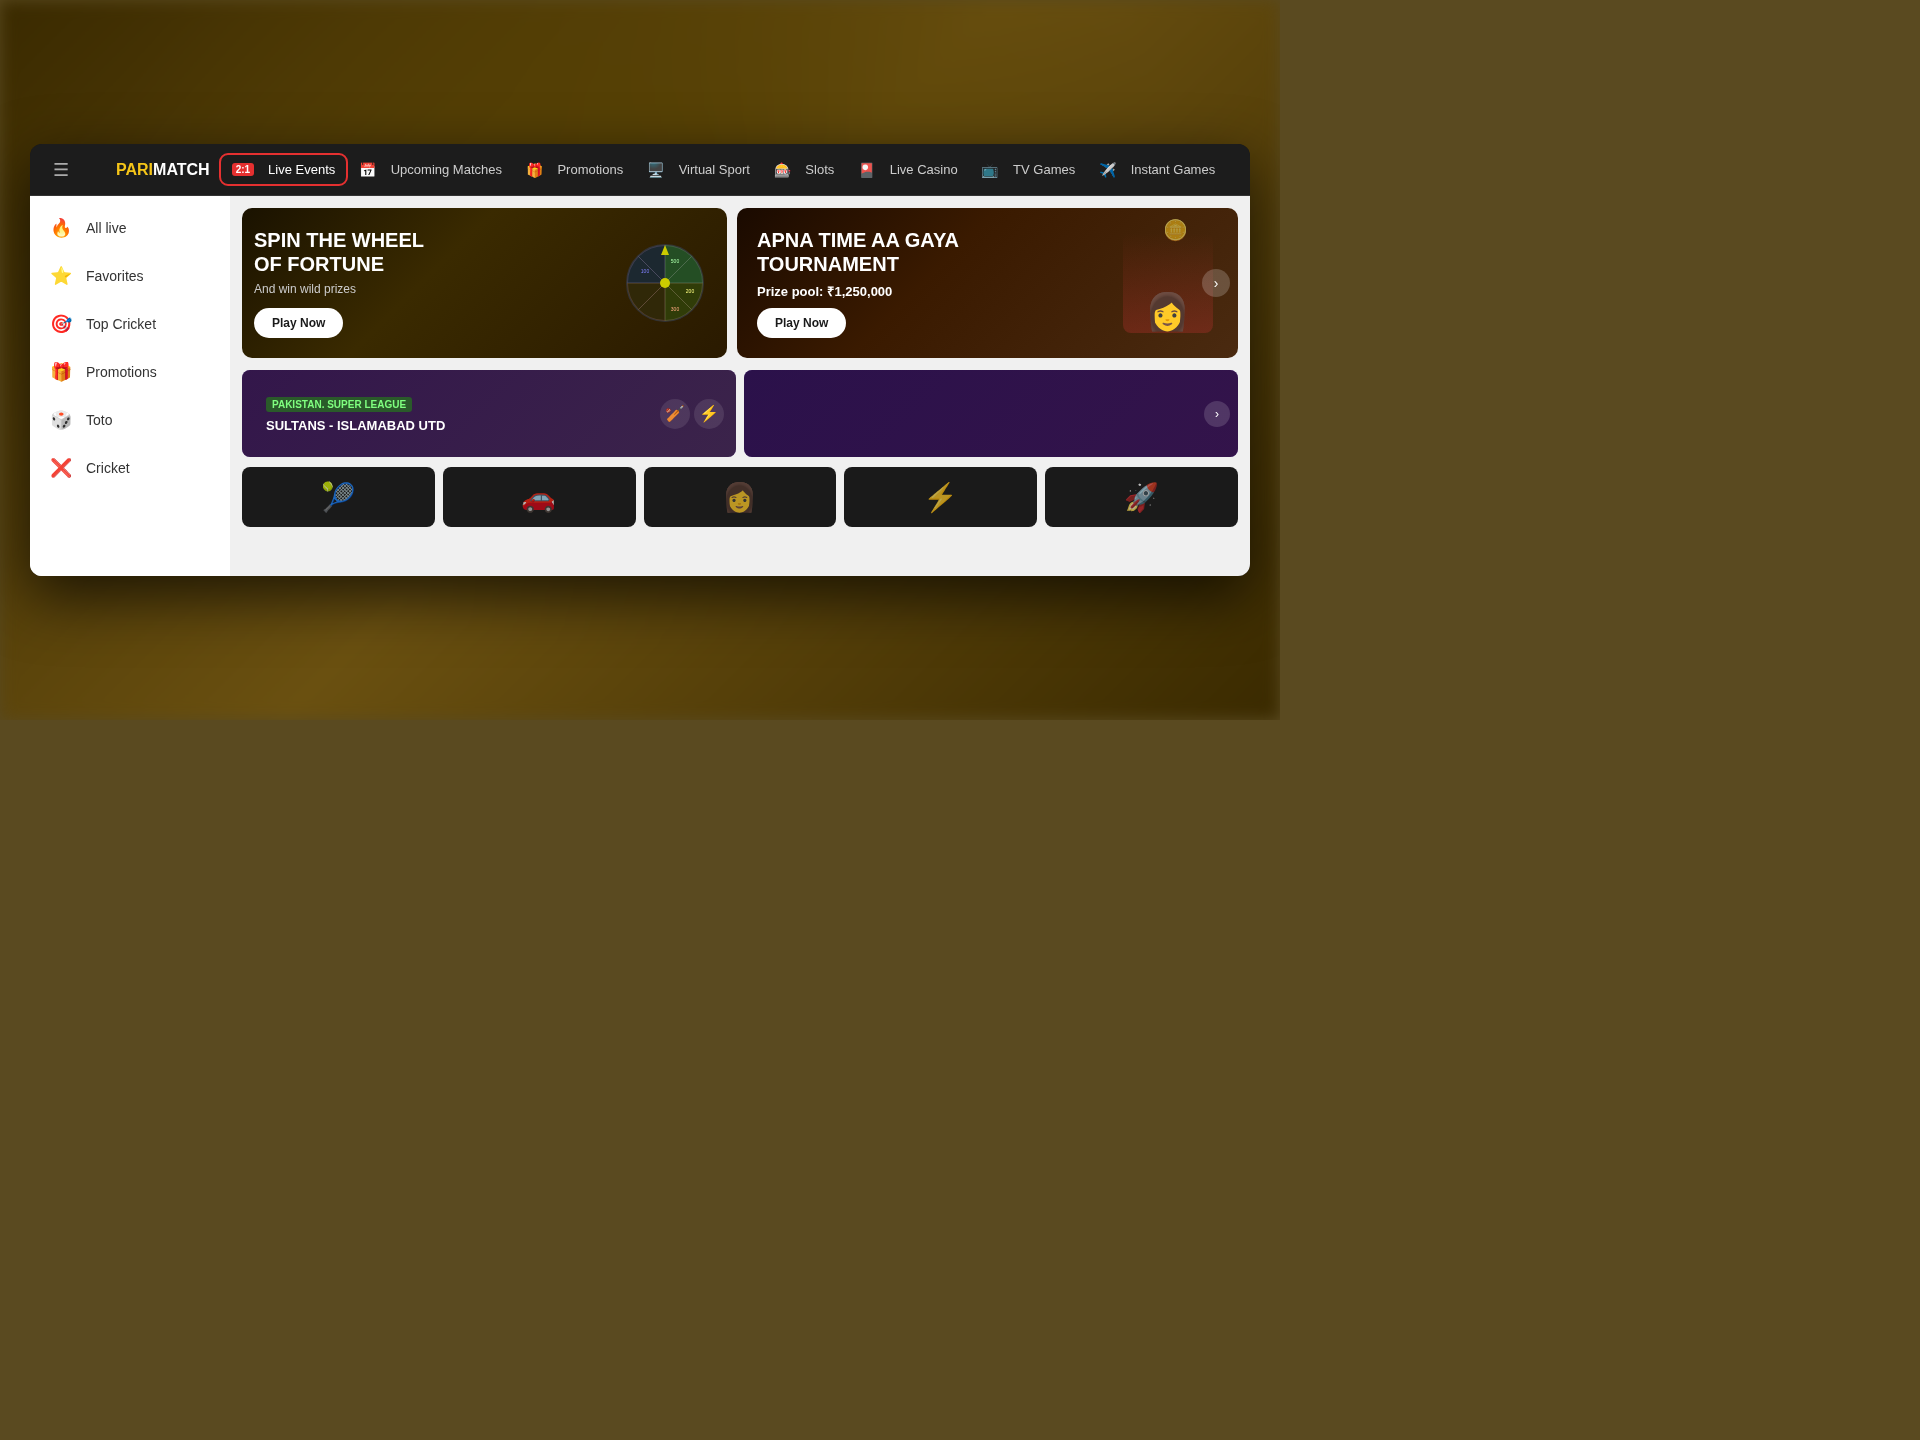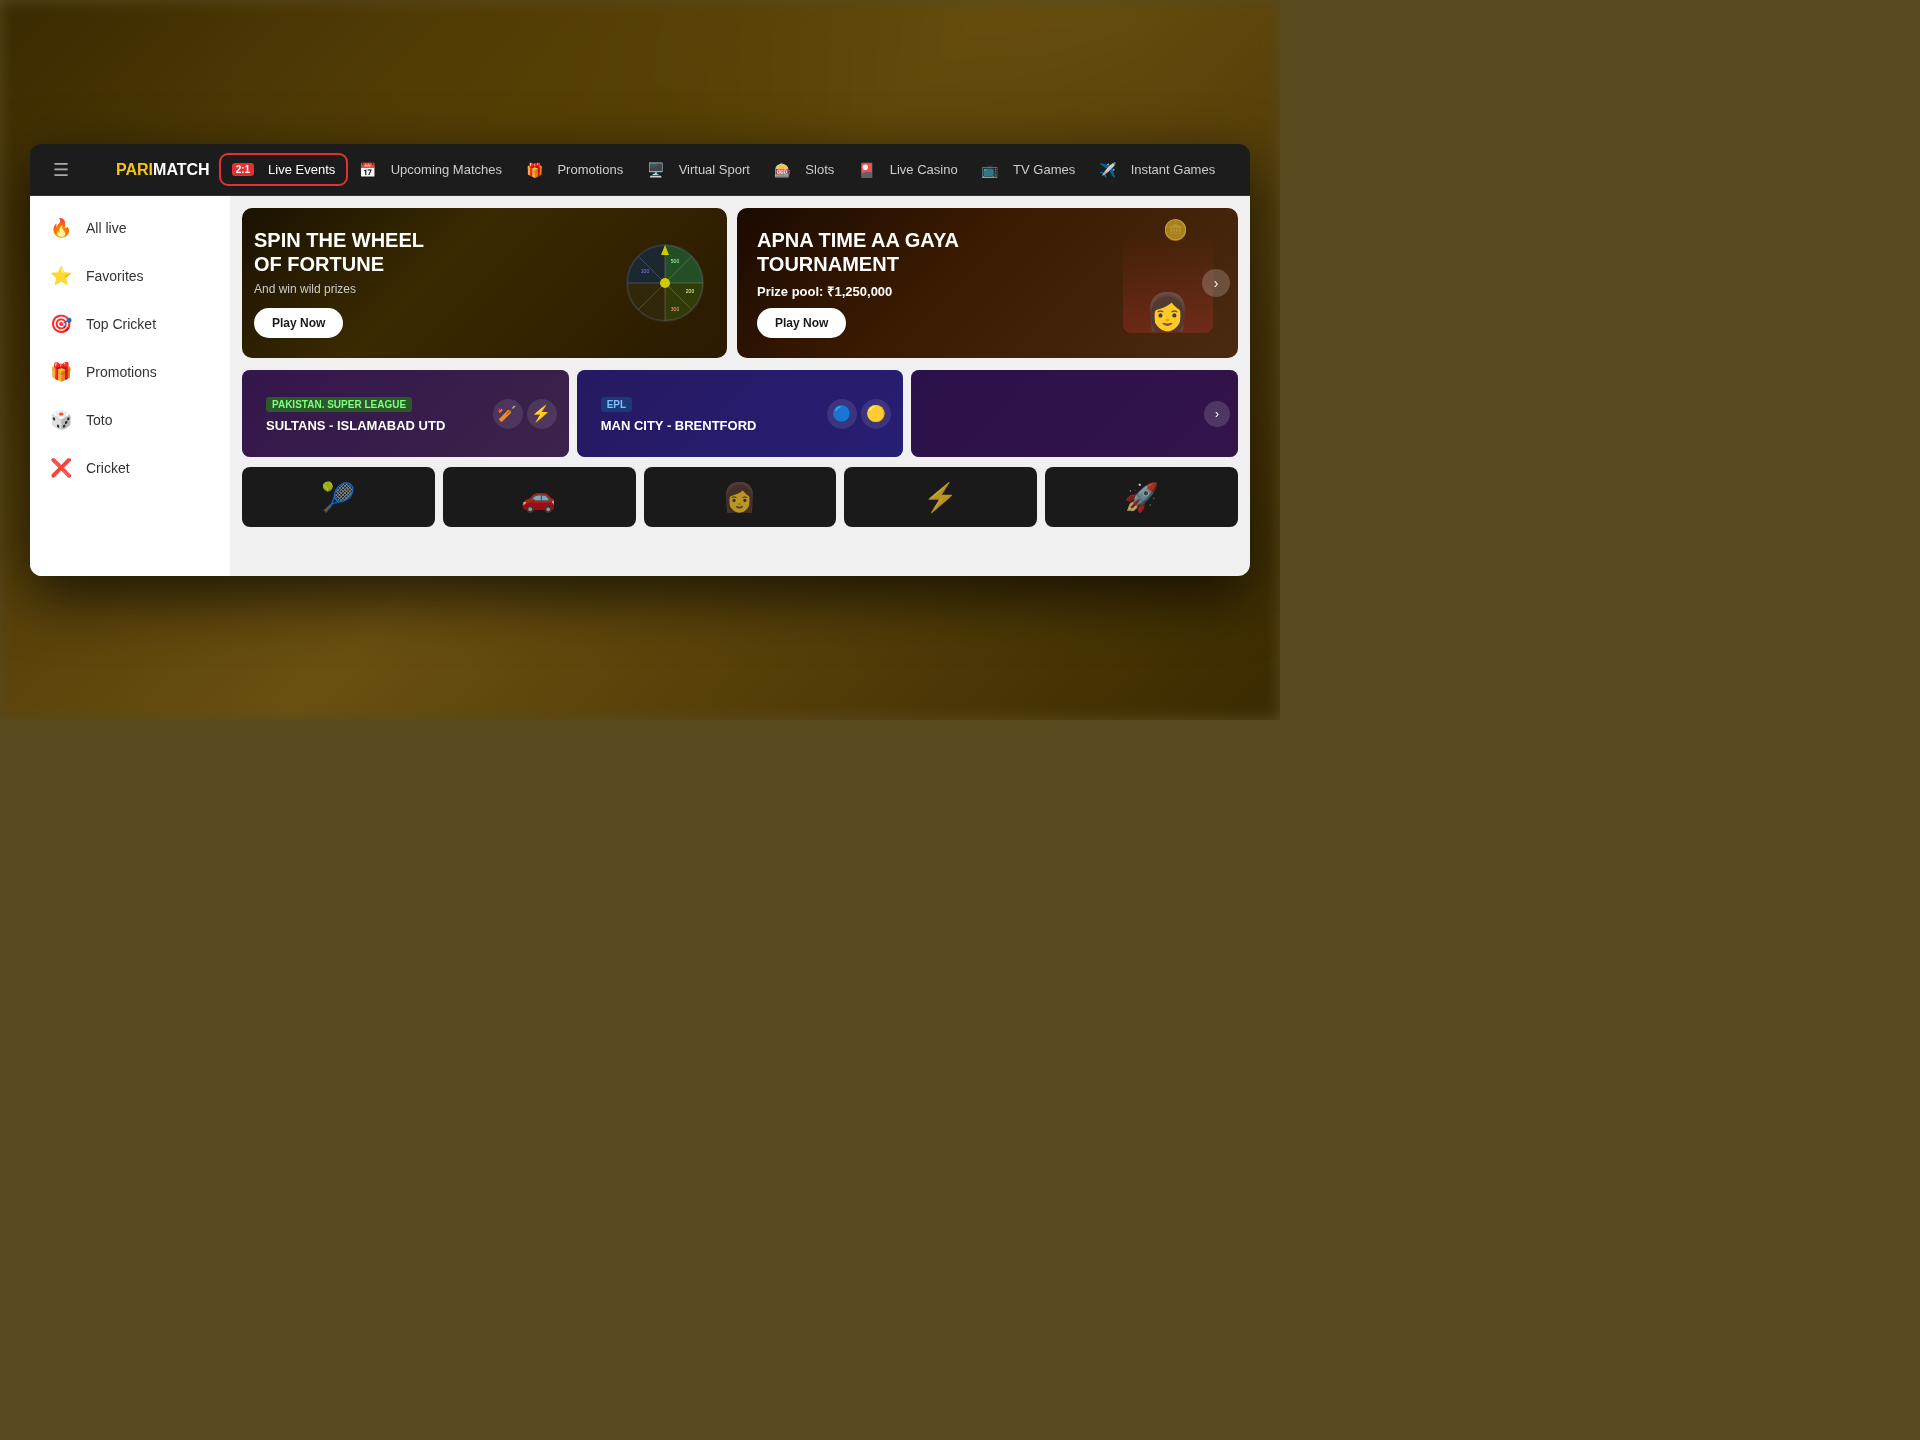--- a/index.html
+++ b/index.html
@@ -490,33 +490,20 @@
               <span>PAKISTAN. SUPER LEAGUE</span>
             </div>
             <div class="match-title">SULTANS - ISLAMABAD UTD</div>
           </div>
           <div class="match-team-icons">
             <div class="team-icon">🏏</div>
             <div class="team-icon">⚡</div>
           </div>
         </div>
 
-        <div class="match-card">
-          <div class="match-card-bg" style="background: linear-gradient(135deg, #001530 0%, #002050 100%);"></div>
-          <div class="match-card-content">
-            <div class="match-league-badge epl">
-              <span>EPL</span>
-            </div>
-            <div class="match-title">MAN CITY - BRENTFORD</div>
-          </div>
-          <div class="match-team-icons">
-            <div class="team-icon">🔵</div>
-            <div class="team-icon">🟡</div>
-          </div>
-        </div>
 
         <div class="match-card" style="position:relative;">
           <div class="match-card-bg" style="background: linear-gradient(135deg, #0a0500 0%, #1a0a00 100%);"></div>
           <div class="chevron-matches">›</div>
         </div>
       </div>
 
       <div class="bottom-row">
         <div class="preview-card">
           <span class="preview-icon">🎾</span>

